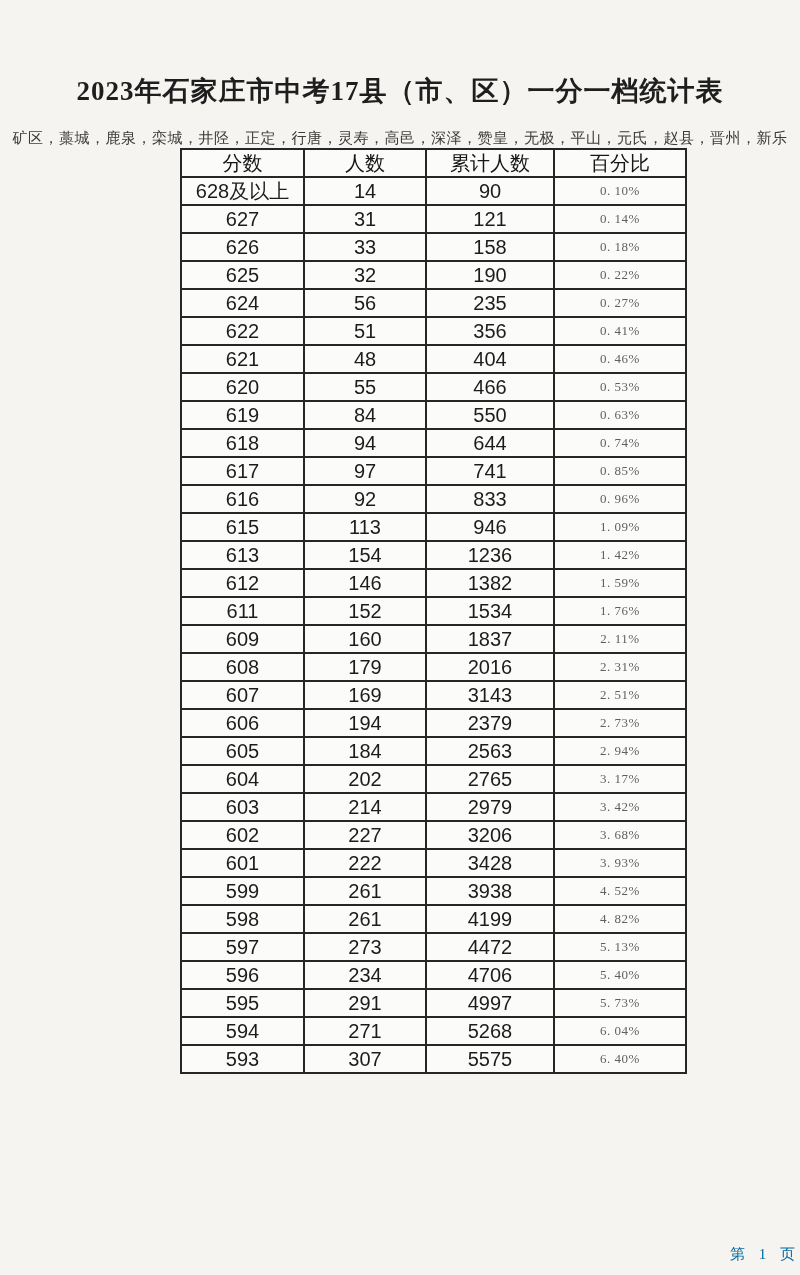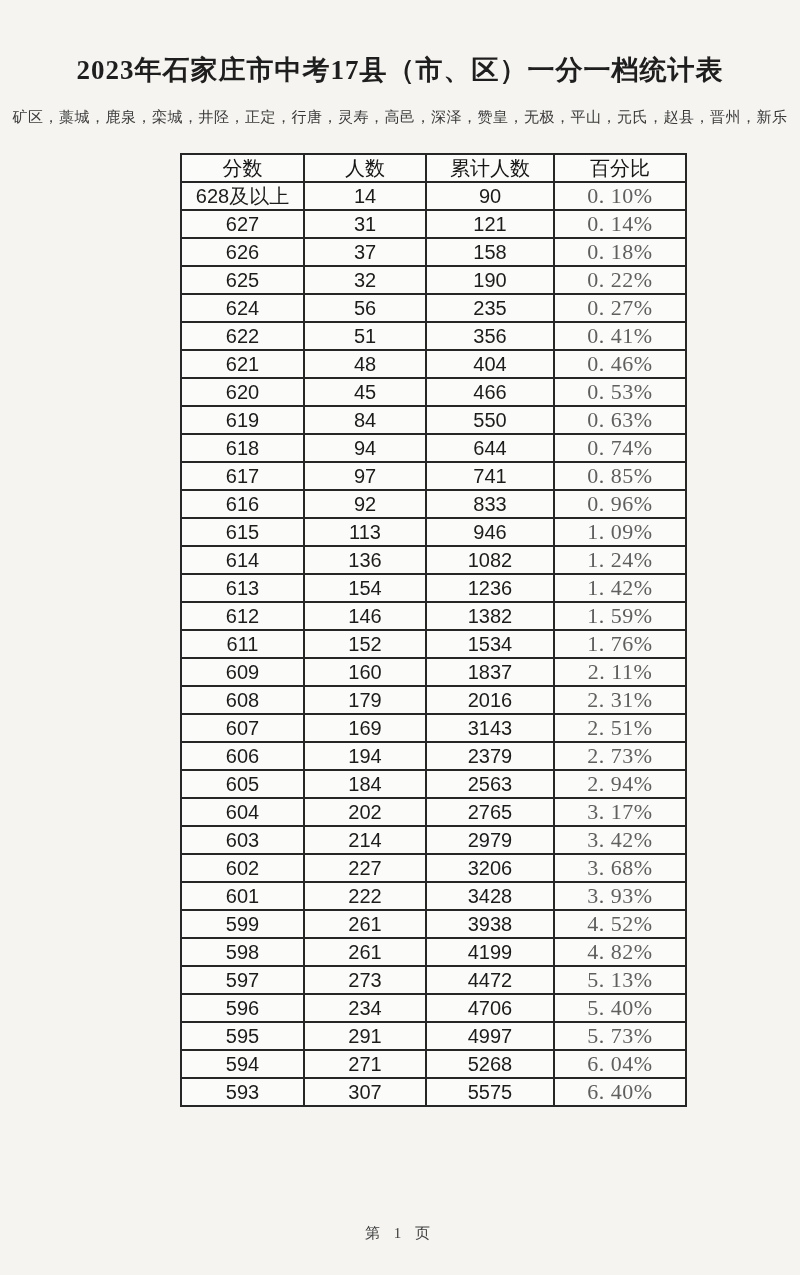--- a/index.html
+++ b/index.html
@@ -20,32 +20,32 @@
   }
   .page{width:800px;height:1275px;position:relative;}
   .title{
     padding-top:52px;
     text-align:center;
     font-size:27px;
     font-weight:bold;
     letter-spacing:1px;
     color:#1e1e1e;
     font-family:"Liberation Serif","DejaVu Serif",serif;
+    margin-top:21px;
   }
   .subtitle{
     margin-top:20px;
     text-align:center;
     font-size:15px;
     letter-spacing:0.5px;
     color:#3a3a3a;
     white-space:nowrap;
   }
   table.score-table{
     margin-left:180px;
-    margin-top:26px;
     width:505px;
     border-collapse:collapse;
     background:var(--cell-bg);
     table-layout:fixed;
   }
   table.score-table col.c-score{width:123px;}
   table.score-table col.c-count{width:122px;}
   table.score-table col.c-cum{width:128px;}
   table.score-table col.c-pct{width:132px;}
   table.score-table th, table.score-table td{
@@ -62,31 +62,31 @@
     font-weight:500;
     color:#161616;
   }
   td.num{
     font-family:"Liberation Sans","DejaVu Sans",sans-serif;
     font-size:20px;
     color:var(--text);
   }
   td.pct{
     font-family:"Liberation Serif","DejaVu Serif",serif;
-    font-size:22px;
+    font-size:13px;
     color:var(--pct);
     letter-spacing:0.5px;
   }
   .footer{
     position:absolute;
     left:0;right:0;
     bottom:32px;
-    text-align:center;
+    text-align:right;
     font-size:15px;
-    color:#404040;
+    color:#0369a1;
     letter-spacing:5px;
   }
 </style>
 </head>
 <body>
 
 <div class="page">
 
   <h1 class="title">2023年石家庄市中考17县（市、区）一分一档统计表</h1>
 
@@ -115,21 +115,21 @@
           <td class="pct">0. 10%</td>
         </tr>
         <tr>
           <td class="num">627</td>
           <td class="num">31</td>
           <td class="num">121</td>
           <td class="pct">0. 14%</td>
         </tr>
         <tr>
           <td class="num">626</td>
-          <td class="num">37</td>
+          <td class="num">33</td>
           <td class="num">158</td>
           <td class="pct">0. 18%</td>
         </tr>
         <tr>
           <td class="num">625</td>
           <td class="num">32</td>
           <td class="num">190</td>
           <td class="pct">0. 22%</td>
         </tr>
         <tr>
@@ -145,21 +145,21 @@
           <td class="pct">0. 41%</td>
         </tr>
         <tr>
           <td class="num">621</td>
           <td class="num">48</td>
           <td class="num">404</td>
           <td class="pct">0. 46%</td>
         </tr>
         <tr>
           <td class="num">620</td>
-          <td class="num">45</td>
+          <td class="num">55</td>
           <td class="num">466</td>
           <td class="pct">0. 53%</td>
         </tr>
         <tr>
           <td class="num">619</td>
           <td class="num">84</td>
           <td class="num">550</td>
           <td class="pct">0. 63%</td>
         </tr>
         <tr>
@@ -180,26 +180,20 @@
           <td class="num">833</td>
           <td class="pct">0. 96%</td>
         </tr>
         <tr>
           <td class="num">615</td>
           <td class="num">113</td>
           <td class="num">946</td>
           <td class="pct">1. 09%</td>
         </tr>
         <tr>
-          <td class="num">614</td>
-          <td class="num">136</td>
-          <td class="num">1082</td>
-          <td class="pct">1. 24%</td>
-        </tr>
-        <tr>
           <td class="num">613</td>
           <td class="num">154</td>
           <td class="num">1236</td>
           <td class="pct">1. 42%</td>
         </tr>
         <tr>
           <td class="num">612</td>
           <td class="num">146</td>
           <td class="num">1382</td>
           <td class="pct">1. 59%</td>

